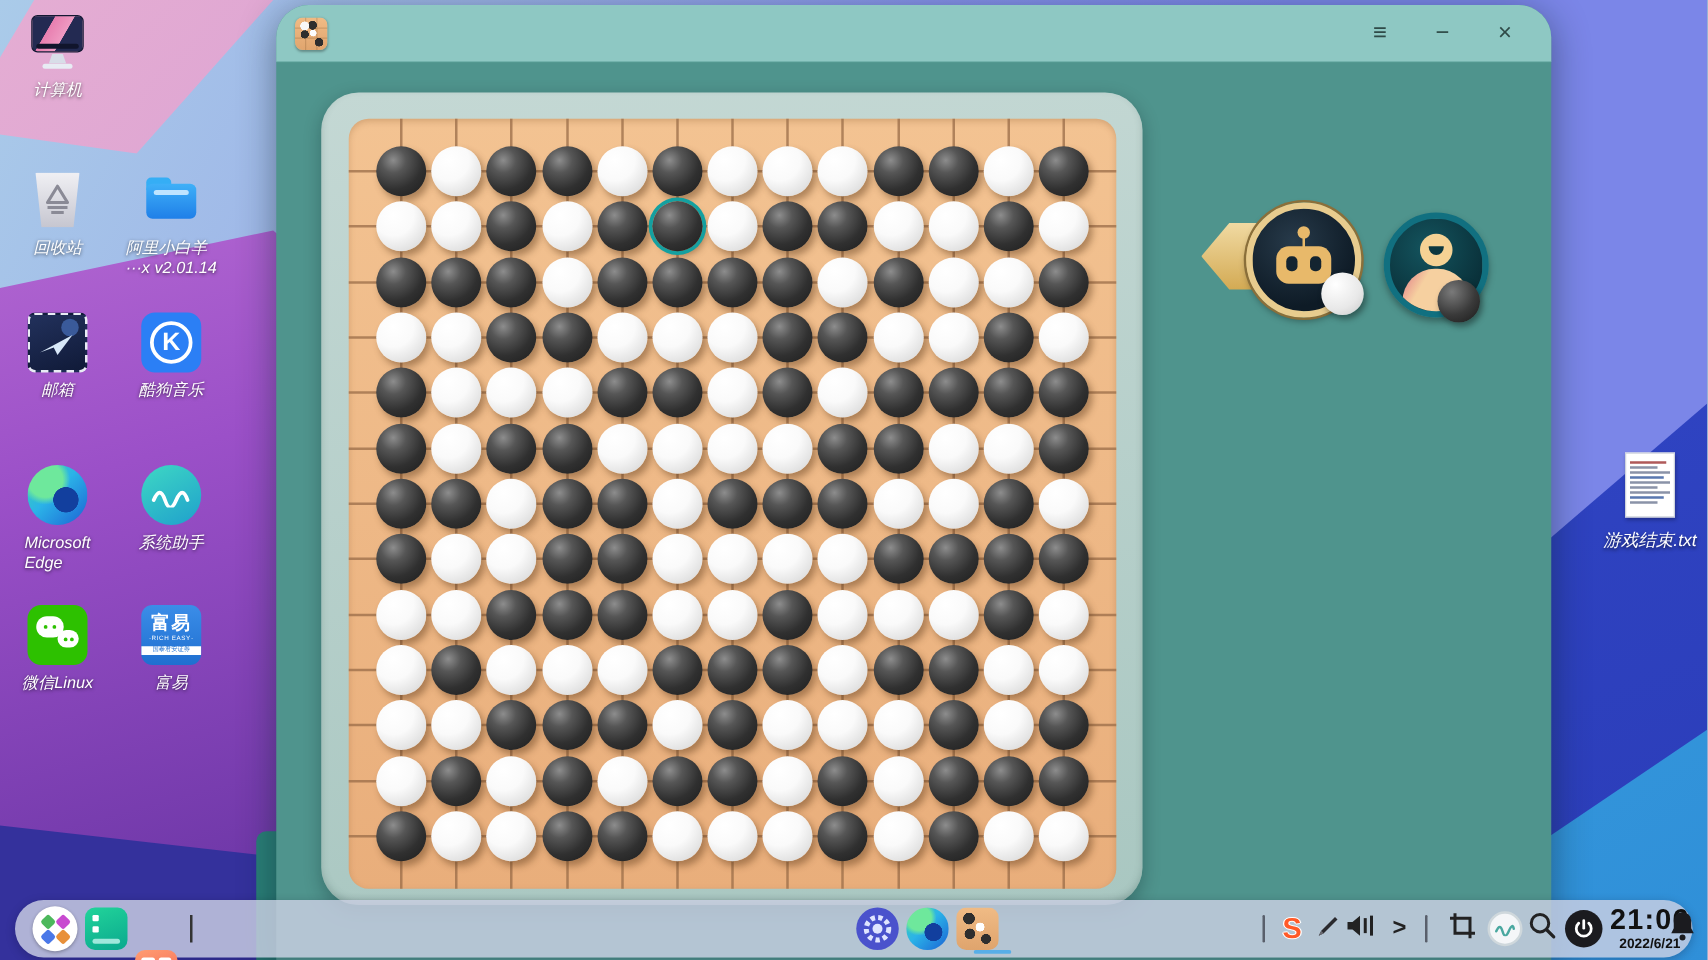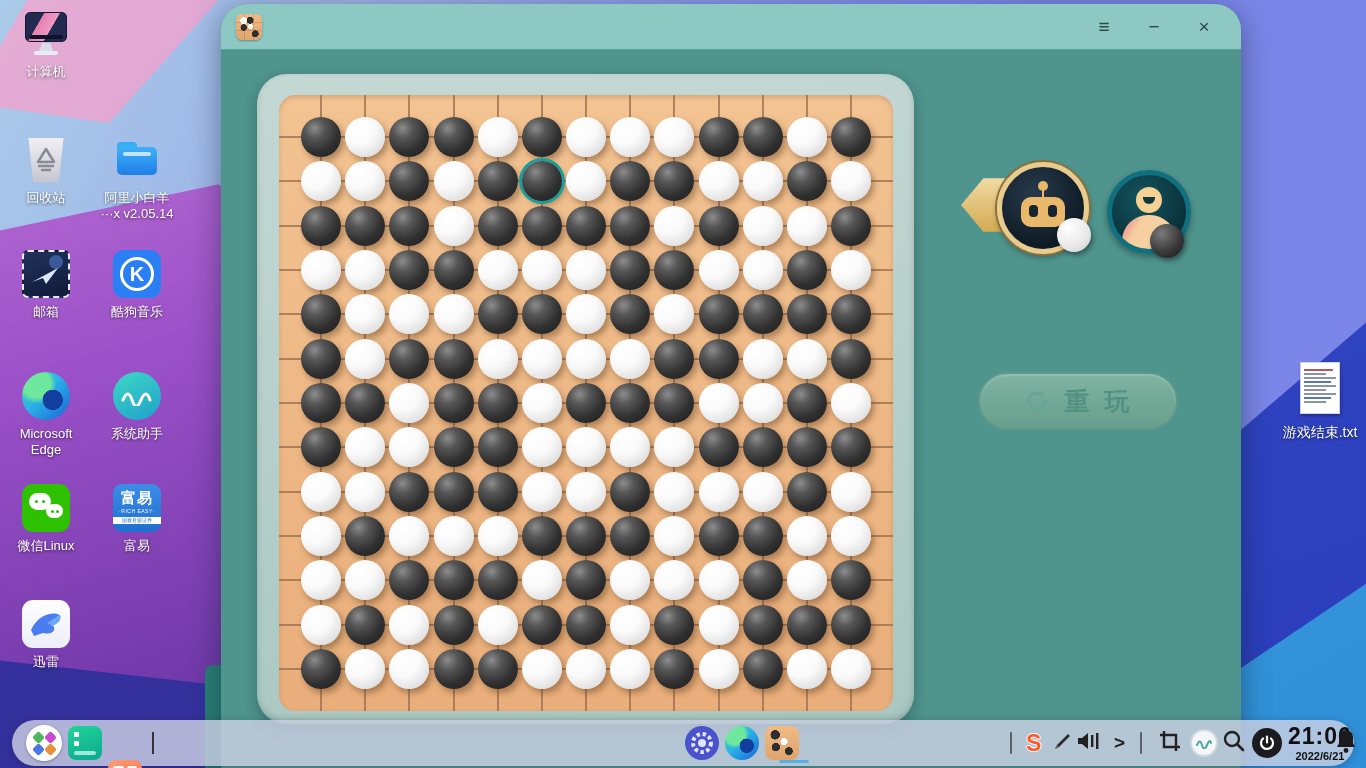--- a/index.html
+++ b/index.html
@@ -13,22 +13,22 @@
   .wp-royal { clip-path:polygon(100% 42%,62% 100%,100% 100%); background:linear-gradient(160deg,#3550d2,#2b3cb8); }
   .wp-cyan { clip-path:polygon(100% 76%,80% 100%,100% 100%); background:linear-gradient(150deg,#49b4e8,#2f8fd8); }
   .wp-purple { clip-path:polygon(0 30%,16% 24%,42% 62%,34% 100%,0 100%); background:linear-gradient(165deg,#c478d8 0%,#9b50c8 35%,#5b2d9a 80%,#432478 100%); }
   .wp-pink { clip-path:polygon(2% 0,16% 0,8% 16%,0 14%,0 6%); background:linear-gradient(140deg,#efa8cf,#c87fd0); opacity:.85; }
   .wp-indigo { clip-path:polygon(0 86%,30% 92%,26% 100%,0 100%); background:#34319c; }
   .wp-tealblock { position:absolute; left:205px; top:665px; width:45px; height:103px; background:#2a7f78; border-radius:8px 8px 0 0; }
 
   
   .dicon { position:absolute; width:92px; display:flex; flex-direction:column; align-items:center; z-index:5; cursor:default; }
   .dicon .glyph { width:48px; height:48px; position:relative; }
-  .dicon .lbl { margin-top:6px; font-size:13px; color:#fff; text-align:center; line-height:16px;
-    text-shadow:0 1px 3px rgba(0,0,0,.65); white-space:pre-line; }
+  .dicon .lbl { margin-top:6px; font-size:13px; color:#fff; line-height:16px;
+    text-shadow:0 1px 3px rgba(0,0,0,.65); white-space:pre-line;font-style:italic; }
   .rsq { border-radius:10px; width:48px; height:48px; position:relative; overflow:hidden; }
 
   .ic-computer .screen { position:absolute; left:3px; top:2px; width:42px; height:30px; border-radius:5px;
     background:linear-gradient(120deg,#232a52 30%,#232a52 32%,#e87fb0 33%,#ef9ac2 60%,#232a52 61%); border:1px solid #141833; }
   .ic-computer .bar { position:absolute; left:7px; top:25px; width:34px; height:4px; background:#11152c; border-radius:2px; }
   .ic-computer .stand { position:absolute; left:17px; top:33px; width:14px; height:8px; background:#d8dde8; clip-path:polygon(20% 0,80% 0,100% 100%,0 100%); }
   .ic-computer .base { position:absolute; left:12px; top:41px; width:24px; height:4px; background:#e8ecf4; border-radius:2px; }
 
   .ic-vbox { background:#3fa9ba; border-radius:6px; border:3px solid #ffffff; outline:1px solid #2b8a9a; }
   .ic-recycle { width:40px; height:44px; margin:2px 4px; background:linear-gradient(#f0f0f4,#c6c6d0);
@@ -199,21 +199,21 @@
     <div class="lbl">回收站</div>
   </div>
 
   <div class="dicon" style="left:91px;top:136px">
     <div class="glyph ic-folder">
       <div class="tab"></div>
         <div class="body"></div>
         <div class="slot"></div>
     </div>
     <div class="lbl">阿里小白羊
-···x v2.05.14</div>
+···x v2.01.14</div>
   </div>
 
   <div class="dicon" style="left:0;top:250px">
     <div class="glyph">
         <div class="rsq ic-mail">
       <svg width="44" height="44" viewBox="0 0 44 44">
             <circle cx="32" cy="10" r="7" fill="#3a5a9a"></circle>
             <path d="M8 30 L34 16 L22 32 L19 26 Z" fill="#d8e8f8"></path>
           </svg>
     </div>
@@ -263,29 +263,20 @@
     <div class="glyph">
         <div class="rsq ic-fuyi">
       <div class="t1">富易</div>
       <div class="t2">·RICH EASY·</div>
       <div class="band">国泰君安证券</div>
     </div>
       </div>
     <div class="lbl">富易</div>
   </div>
 
-  <div class="dicon" style="left:0;top:600px">
-    <div class="glyph ic-xunlei">
-      <svg width="40" height="36" viewBox="0 0 40 36">
-          <path d="M5 24 C12 8 28 5 34 9 L22 17 C32 19 30 30 17 27 L8 30 Z" fill="#4a7df0"></path>
-          <path d="M34 9 L22 17 L26 20 C33 18 36 12 34 9 Z" fill="#6aa8f8"></path>
-        </svg>
-    </div>
-    <div class="lbl">迅雷</div>
-  </div>
 
   <div class="dicon" style="left:1274px;top:362px">
     <div class="glyph" style="height:56px">
         <div class="ic-txt">
       <div class="line c1"></div>
           <div class="line c2"></div>
           <div class="line"></div>
           <div class="line c3"></div>
       <div class="line"></div>
           <div class="line c2"></div>
@@ -518,27 +509,20 @@
     </div>
     <div class="mini-stone w" style="left:836px;top:214px"></div>
     <div id="human-av" class="avatar">
       <div class="person-head"></div>
       <div class="person-smile"></div>
       <div class="person-body"></div>
     </div>
     <div class="mini-stone b" style="left:929px;top:220px"></div>
 
 
-    <div class="gbtn disabled" style="top:368px">
-      <svg width="28" height="28" viewBox="0 0 28 28">
-        <path d="M22 14 a8 8 0 1 1 -3 -6.2" fill="none" stroke="#7fb49c" stroke-width="3.4" stroke-linecap="round"></path>
-        <path d="M19 3 L20.5 9 L14.5 8.2 Z" fill="#7fb49c"></path>
-      </svg>
-      <span class="blabel">重 玩</span>
-    </div>
 
   </div>
 
   <div id="taskbar">
     <div class="tb launcher" style="left:14px">
       <i style="left:8px;top:8px;background:#4cb85c"></i>
       <i style="left:20px;top:8px;background:#c84ad0"></i>
       <i style="left:8px;top:20px;background:#4a78e8"></i>
       <i style="left:20px;top:20px;background:#e8903a"></i>
     </div>

